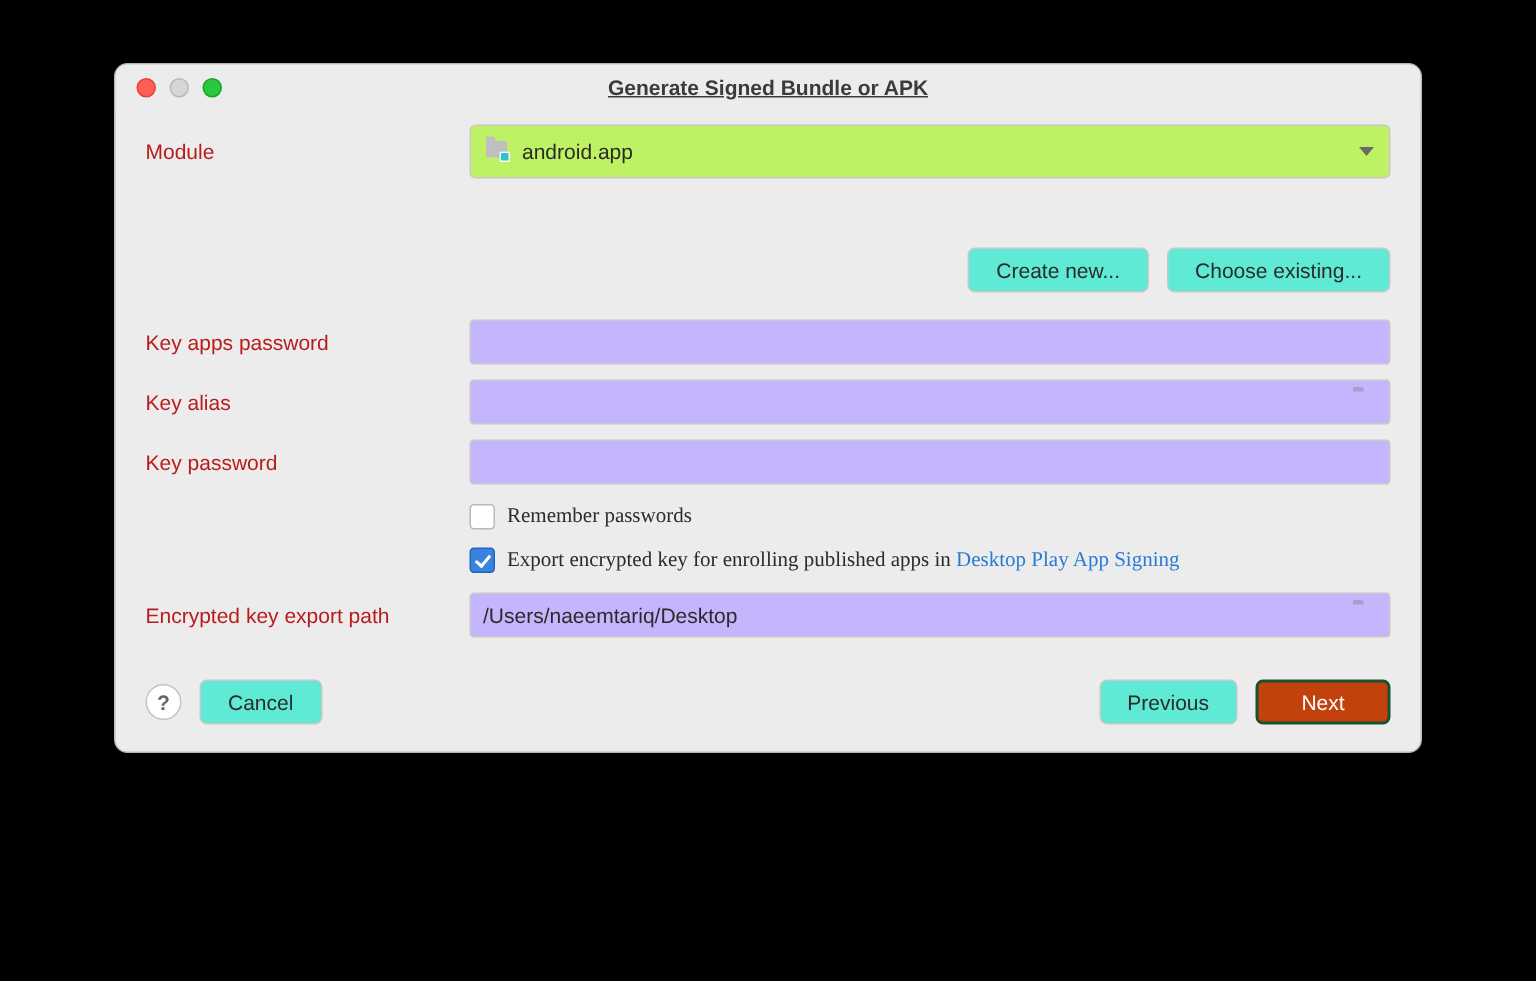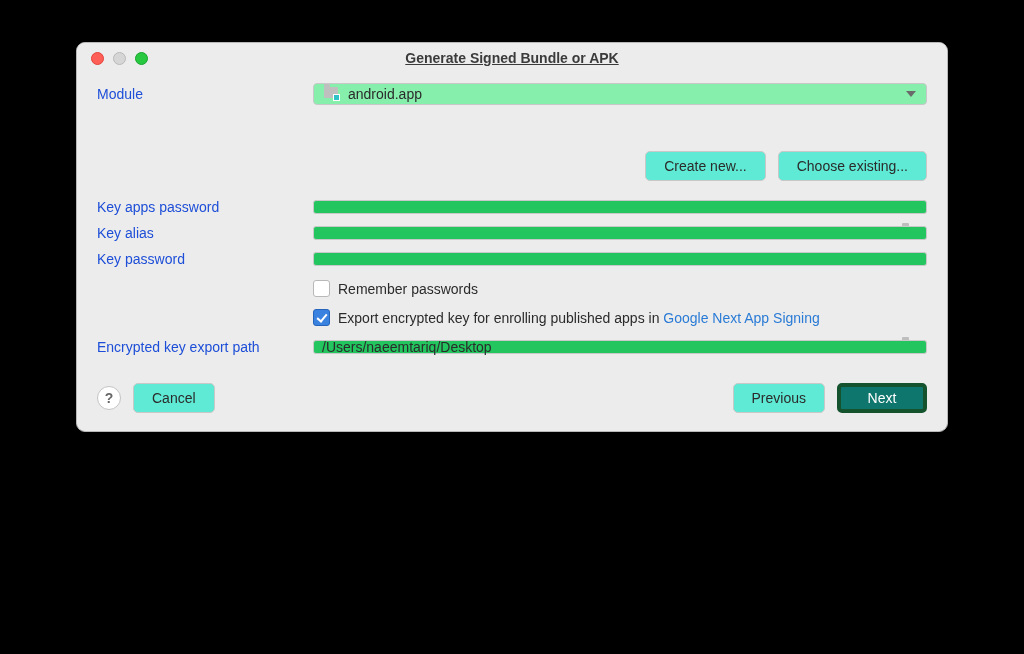--- a/index.html
+++ b/index.html
@@ -56,32 +56,32 @@
     }
     .row {
       display: flex;
       align-items: center;
       margin-bottom: 10px;
     }
     .label-col {
       width: 216px;
       flex-shrink: 0;
       font-size: 14px;
-      color: #1d4ed8;
+      color: #b91c1c;
     }
     .field-col {
       flex: 1;
       display: flex;
       align-items: center;
     }
     .gap { height: 38px; }
     .dropdown {
       flex: 1;
-      height: 22px;
-      background: #86efac;
+      height: 36px;
+      background: #bef264;
       border: 1px solid #c8c8c8;
       border-radius: 4px;
       display: flex;
       align-items: center;
       padding: 0 10px;
       position: relative;
     }
     .dropdown .module-icon {
       width: 16px; height: 14px; position: relative; margin-right: 8px;
     }
@@ -99,22 +99,22 @@
     }
     .dropdown .caret {
       margin-left: auto;
       width: 0; height: 0;
       border-left: 5px solid transparent;
       border-right: 5px solid transparent;
       border-top: 6px solid #6a6a6a;
     }
     .text-field {
       flex: 1;
-      height: 14px;
-      background: #22c55e;
+      height: 30px;
+      background: #c4b5fd;
       border: 1px solid #c8c8c8;
       border-radius: 3px;
       padding: 0 8px;
       font-size: 14px;
       display: flex;
       align-items: center;
       position: relative;
     }
     .text-field.focused {
       border: 1px solid #7fb6ec;
@@ -150,22 +150,22 @@
       border: 1px solid #c8c8c8;
       border-radius: 5px;
       font-size: 14px;
       color: #2b2b2b;
       cursor: pointer;
       display: inline-flex;
       align-items: center;
       justify-content: center;
     }
     .mac-btn.primary {
-      background: #0f766e;
-      border: 4px solid #14532d;
+      background: #c2410c;
+      border: 2px solid #14532d;
       color: #fff;
       font-weight: 500;
       min-width: 90px;
     }
     .check-row {
       display: flex; align-items: center; gap: 8px; padding: 3px 0;
     }
     .checkbox {
       width: 17px; height: 17px; background: #fff; border: 1px solid #b8b8b8;
       border-radius: 3px; display: inline-flex; align-items: center; justify-content: center;
@@ -253,31 +253,31 @@
       <div class="label-col">Key password</div>
       <div class="field-col">
         <div class="text-field">
           <span></span>
         </div>
       </div>
     </div>
 
     <div class="row checks-section" style="align-items:flex-start;">
       <div class="label-col"></div>
-      <div class="field-col" style="flex-direction:column; align-items:flex-start; gap:6px;">
+      <div class="field-col" style="flex-direction:column; align-items:flex-start; gap:6px;font-family:Liberation Serif, serif;">
         <div class="check-row">
           <span class="checkbox"></span>
           <span>Remember passwords</span>
         </div>
         <div class="check-row">
           <span class="checkbox checked">
               <span class="tick"></span>
             </span>
           <span>
-            <span>Export encrypted key for enrolling published apps in </span><span class="link">Google Next App Signing</span>
+            <span>Export encrypted key for enrolling published apps in </span><span class="link">Desktop Play App Signing</span>
           </span>
         </div>
       </div>
     </div>
 
     <div class="row">
       <div class="label-col">Encrypted key export path</div>
       <div class="field-col">
         <div class="text-field">
           <span>/Users/naeemtariq/Desktop</span>

